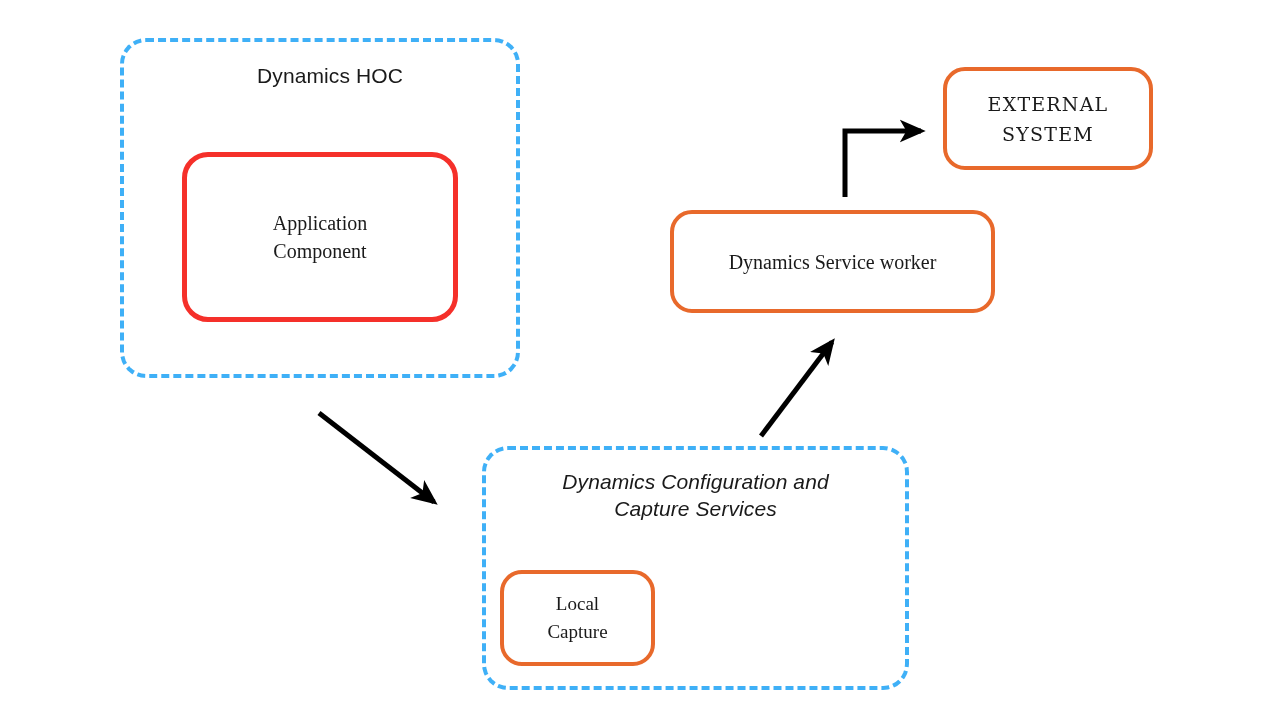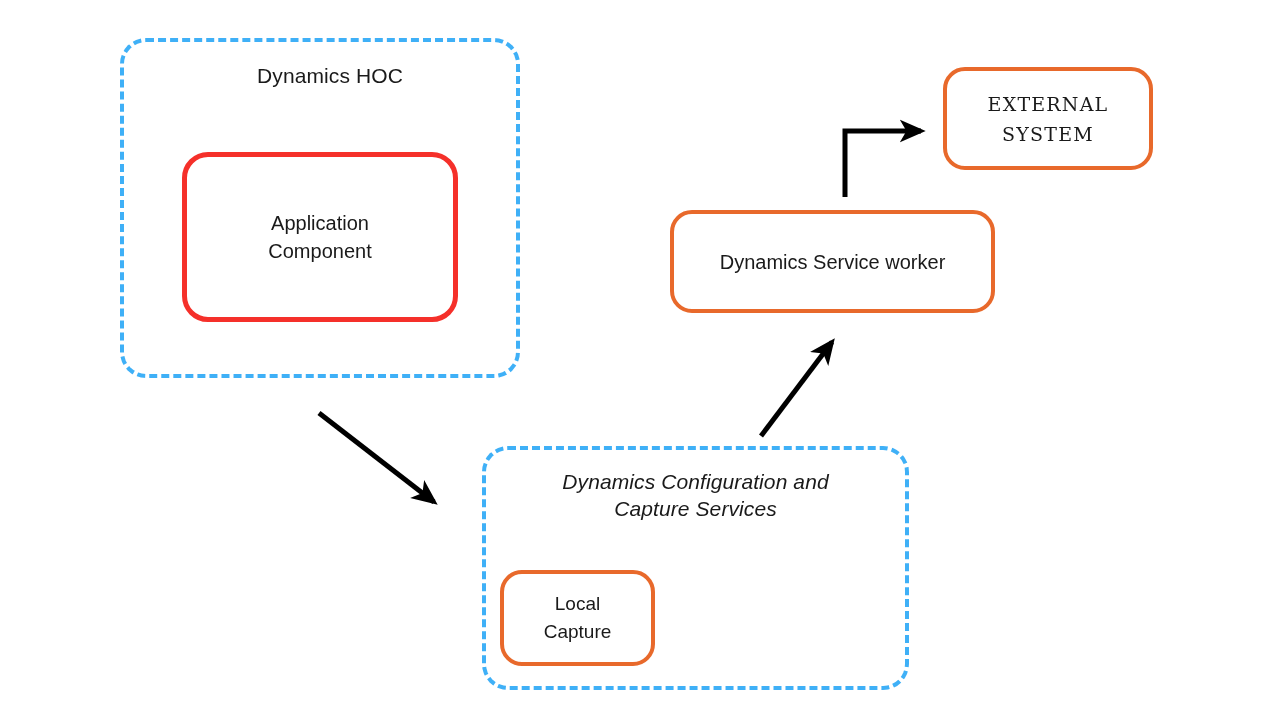--- a/index.html
+++ b/index.html
@@ -56,20 +56,21 @@
     border-radius: 26px;
   }
   .node.orange {
     border-width: 4px;
     border-color: #e8692b;
   }
   .node-label {
     white-space: pre-line;
     font-size: 19px;
     line-height: 28px;
+    font-family: Liberation Serif, serif;
   }
   .node-label.serif {
     font-family: "DejaVu Serif", serif;
     font-size: 19px;
     line-height: 30px;
     letter-spacing: 1.2px;
   }
   .node-label.big {
     font-size: 20px;
     line-height: 28px;

